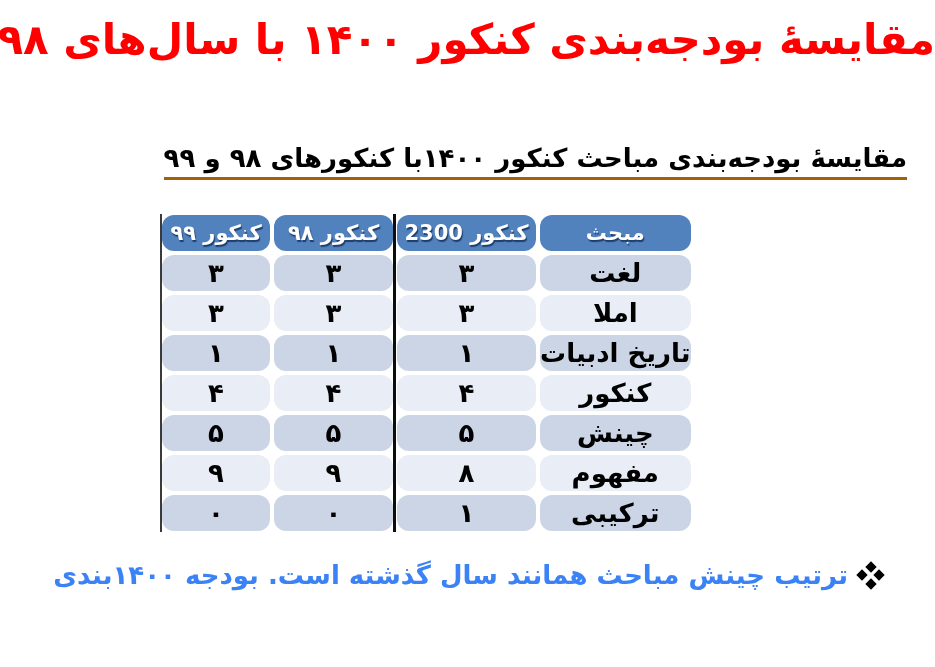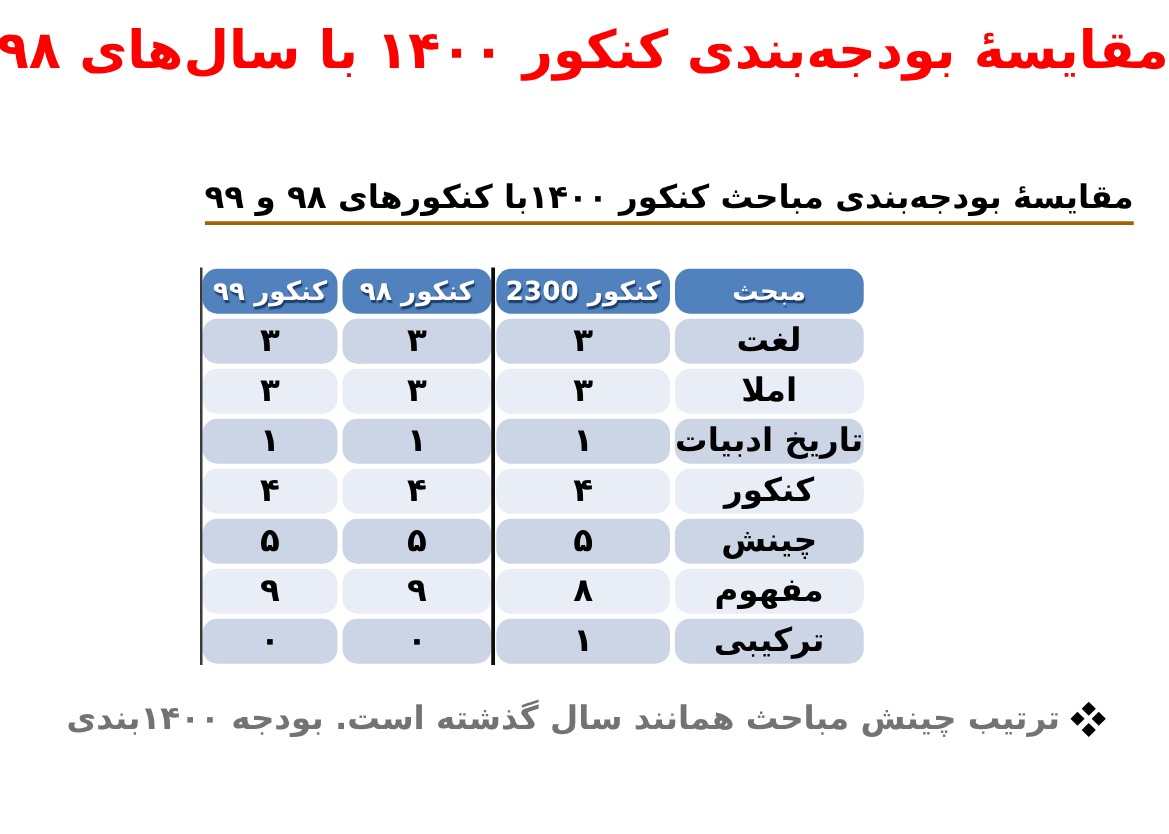--- a/index.html
+++ b/index.html
@@ -70,21 +70,21 @@
     position:absolute; width:2px; top:3px; height:318px;
   }
   .vline-left { left:2px;  background:#3a3a3a; }
   .vline-mid  { left:235px; background:#0d0d0d; width:3px; }
 
   
   .note {
     position:absolute; top:560px; right:52px;
     direction:rtl;
     display:flex; align-items:center; gap:10px;
-    font-size:26px; font-weight:bold; color:#737373;
+    font-size:26px; font-weight:bold; color:#3b82f6;
     white-space:nowrap;
   }
   .diamond-bullet {
     position:relative;
     width:25px; height:25px;
     flex:0 0 auto;
   }
   .diamond-bullet i {
     position:absolute;
     width:8px; height:8px;

